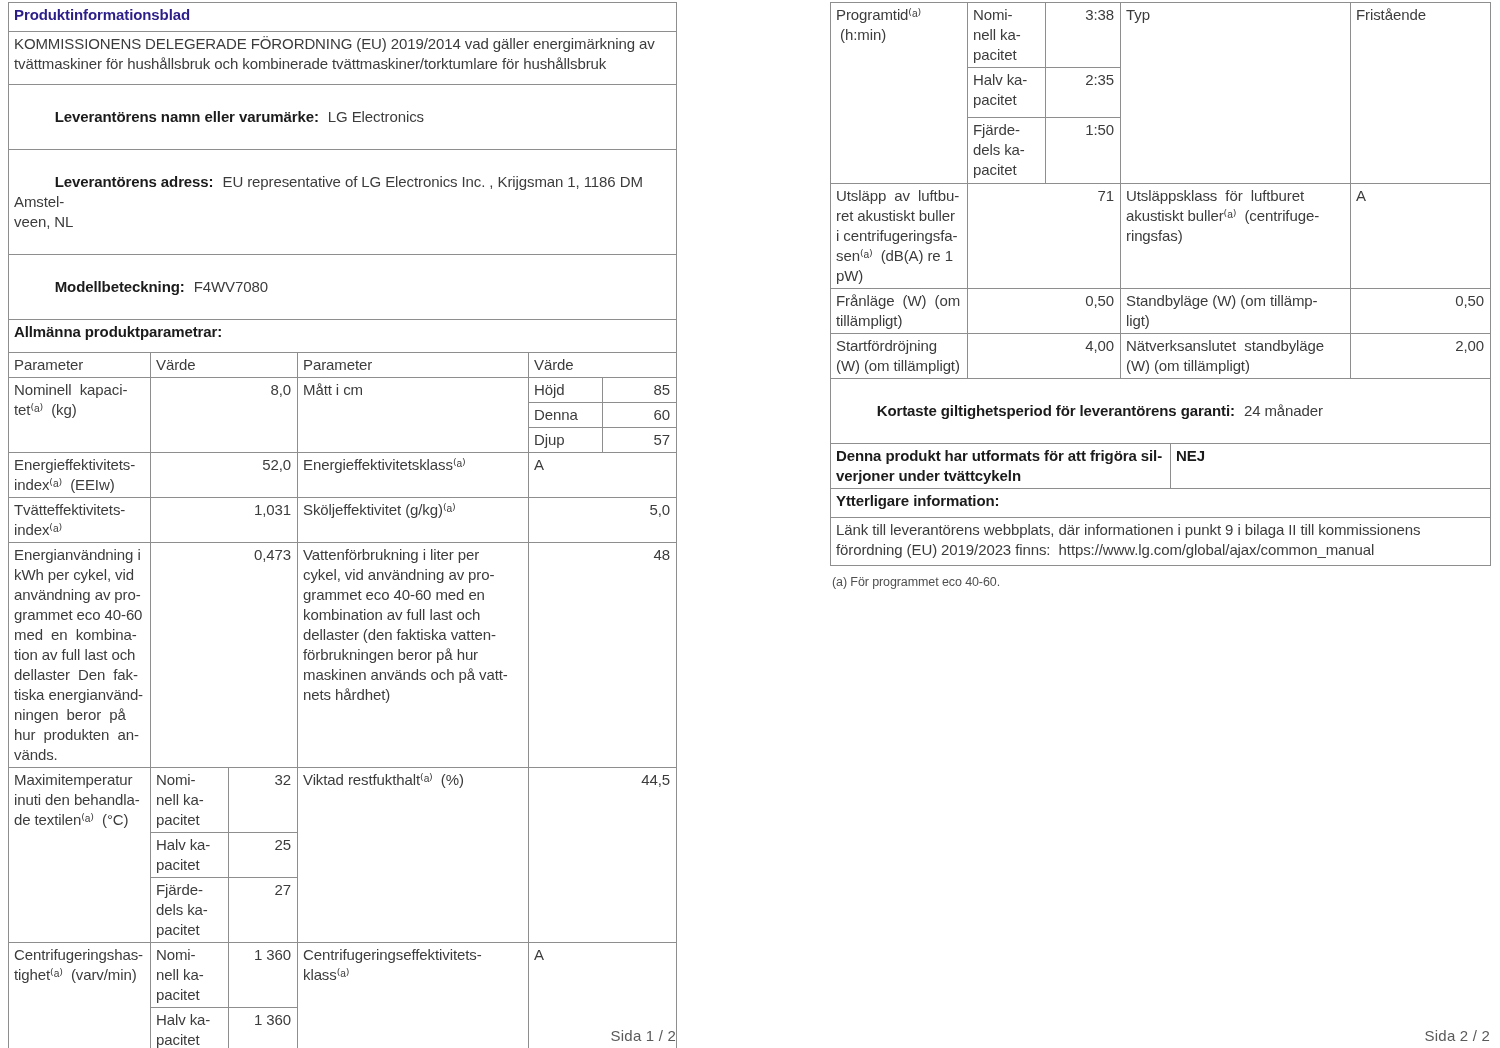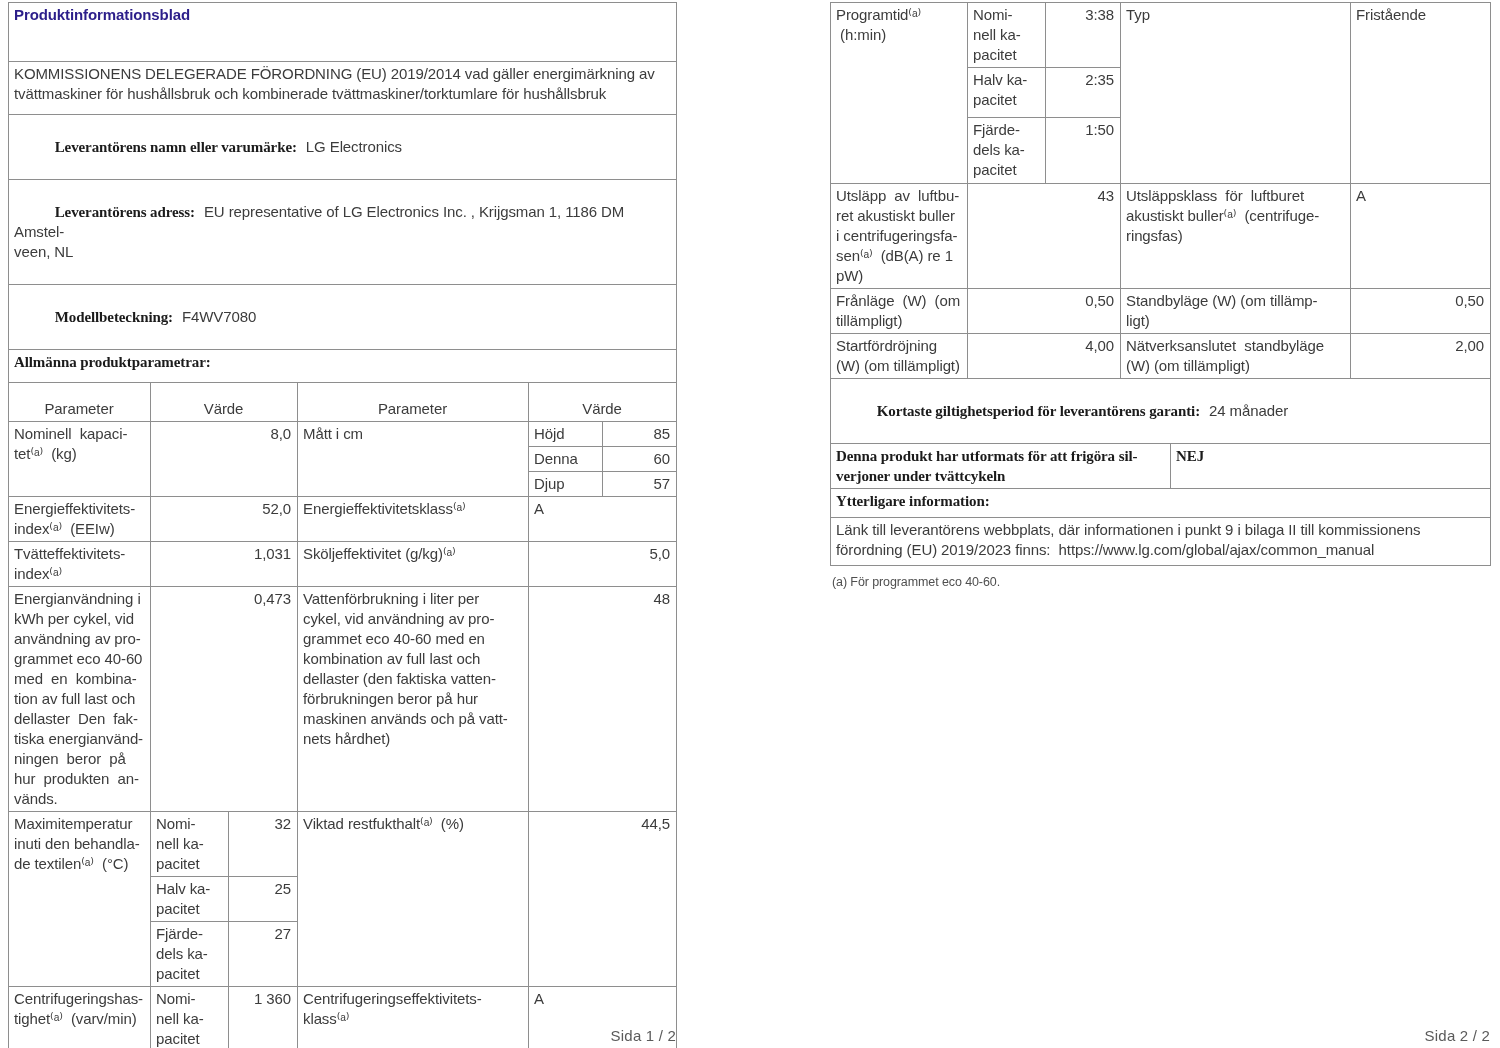--- a/index.html
+++ b/index.html
@@ -11,31 +11,31 @@
   .page1{left:8px;width:668px;}
   .page2{left:830px;width:660px;}
 
   table.tbl{border-collapse:collapse;table-layout:fixed;width:100%;}
   table.tbl td{
     border:1px solid #8e8e8e;vertical-align:top;
     padding:2px 6px 2px 5px;font-size:15px;line-height:20px;
     letter-spacing:-0.1px;white-space:pre-wrap;word-wrap:break-word;
   }
   td.val{text-align:right;padding-right:8px;}
-  .b{font-weight:bold;color:#1b1b1b;font-family:Liberation Serif, serif;}
+  .b{font-weight:bold;color:#1b1b1b;}
   .gap{display:inline-block;width:9px;}
 
   td.title-cell{
     font-size:33px;line-height:36px;font-weight:bold;color:#2c1e8a;
     letter-spacing:-1.2px;padding:2px 6px 2px 4px;
   }
   td.desc-cell{font-size:14.5px;line-height:22px;padding-top:5px;padding-left:4px;color:#3c3c3c;}
   td.hrow{padding-top:5px;padding-left:4px;}
   td.section-cell{padding-top:6px;padding-left:4px;}
-  tr.colhdr td{padding-top:16px;text-align:center;}
+  tr.colhdr td{padding-top:2px;}
 
   td.tight{font-size:14.5px;}
   td.silver-cell{letter-spacing:-0.2px;}
 
   .footnote{margin-top:9px;font-size:12.5px;color:#4f4f4f;padding-left:2px;letter-spacing:-0.1px;}
   .pgfooter{position:absolute;right:0;bottom:2px;font-size:15px;color:#5a5a5a;letter-spacing:0.2px;}
 </style>
 </head>
 <body>
 
@@ -46,21 +46,21 @@
       <colgroup>
         <col style="width:142px">
           <col style="width:78px">
           <col style="width:69px">
         <col style="width:231px">
           <col style="width:74px">
           <col style="width:74px">
       </colgroup>
 
       <tbody>
-          <tr style="height:59px">
+          <tr style="height:29px">
         <td colspan="6" class="title-cell">Produktinformationsblad</td>
       </tr>
 
       <tr style="height:53px">
         <td colspan="6" class="desc-cell">KOMMISSIONENS DELEGERADE FÖRORDNING (EU) 2019/2014 vad gäller energimärkning av
 tvättmaskiner för hushållsbruk och kombinerade tvättmaskiner/torktumlare för hushållsbruk</td>
       </tr>
 
       <tr style="height:32px">
         <td colspan="6" class="hrow">
@@ -228,21 +228,21 @@
 pacitet</td>
         <td class="val">1:50</td>
       </tr>
 
       <tr style="height:101px">
         <td>Utsläpp  av  luftbu-
 ret akustiskt buller
 i centrifugeringsfa-
 sen⁽ᵃ⁾  (dB(A) re 1
 pW)</td>
-        <td colspan="2" class="val">43</td>
+        <td colspan="2" class="val">71</td>
         <td colspan="2">Utsläppsklass  för  luftburet
 akustiskt buller⁽ᵃ⁾  (centrifuge-
 ringsfas)</td>
         <td>A</td>
       </tr>
 
       <tr style="height:44px">
         <td>Frånläge  (W)  (om
 tillämpligt)</td>
         <td colspan="2" class="val">0,50</td>

